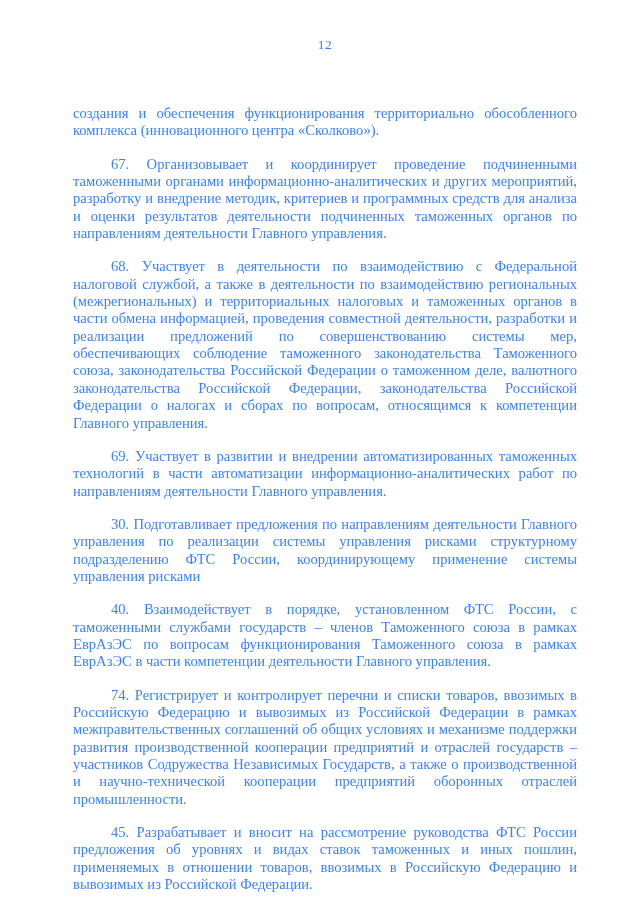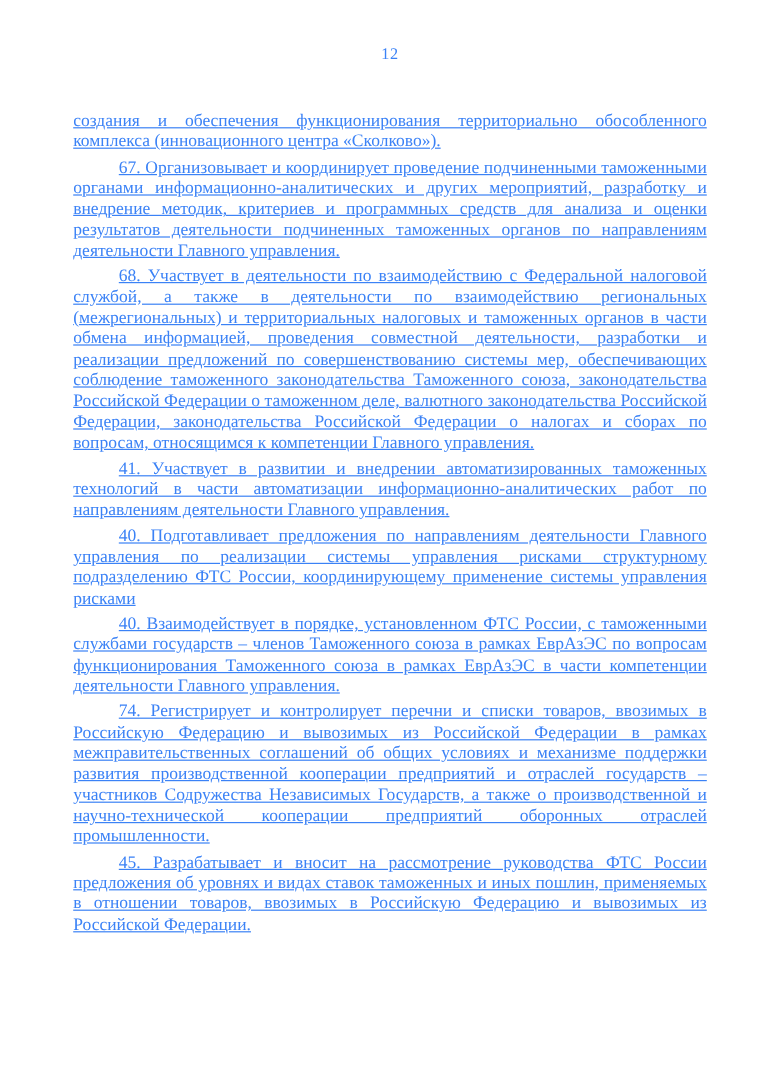--- a/index.html
+++ b/index.html
@@ -29,37 +29,36 @@
     position: absolute;
     top: 89px;
     left: 57px;
     width: 536px;
     font-size: 14.6px;
     line-height: 17.35px;
     text-align: justify;
     text-justify: inter-word;
   }
   .content p {
-    margin: 4px;
+    margin: 16px;
     padding: 0;
-    text-decoration: underline;
   }
   .content p.indent {
     text-indent: 38px;
   }
 </style>
 </head>
 <body>
 
 <div class="page">
   <div class="page-number">12</div>
 
   <div class="content">
     <p>создания и обеспечения функционирования территориально обособленного комплекса (инновационного центра «Сколково»).</p>
     <p class="indent">67. Организовывает и координирует проведение подчиненными таможенными органами информационно-аналитических и других мероприятий, разработку и внедрение методик, критериев и программных средств для анализа и оценки результатов деятельности подчиненных таможенных органов по направлениям деятельности Главного управления.</p>
     <p class="indent">68. Участвует в деятельности по взаимодействию с Федеральной налоговой службой, а также в деятельности по взаимодействию региональных (межрегиональных) и территориальных налоговых и таможенных органов в части обмена информацией, проведения совместной деятельности, разработки и реализации предложений по совершенствованию системы мер, обеспечивающих соблюдение таможенного законодательства Таможенного союза, законодательства Российской Федерации о таможенном деле, валютного законодательства Российской Федерации, законодательства Российской Федерации о налогах и сборах по вопросам, относящимся к компетенции Главного управления.</p>
-    <p class="indent">41. Участвует в развитии и внедрении автоматизированных таможенных технологий в части автоматизации информационно-аналитических работ по направлениям деятельности Главного управления.</p>
-    <p class="indent">40. Подготавливает предложения по направлениям деятельности Главного управления по реализации системы управления рисками структурному подразделению ФТС России, координирующему применение системы управления рисками</p>
+    <p class="indent">69. Участвует в развитии и внедрении автоматизированных таможенных технологий в части автоматизации информационно-аналитических работ по направлениям деятельности Главного управления.</p>
+    <p class="indent">30. Подготавливает предложения по направлениям деятельности Главного управления по реализации системы управления рисками структурному подразделению ФТС России, координирующему применение системы управления рисками</p>
     <p class="indent">40. Взаимодействует в порядке, установленном ФТС России, с таможенными службами государств – членов Таможенного союза в рамках ЕврАзЭС по вопросам функционирования Таможенного союза в рамках ЕврАзЭС в части компетенции деятельности Главного управления.</p>
     <p class="indent">74. Регистрирует и контролирует перечни и списки товаров, ввозимых в Российскую Федерацию и вывозимых из Российской Федерации в рамках межправительственных соглашений об общих условиях и механизме поддержки развития производственной кооперации предприятий и отраслей государств – участников Содружества Независимых Государств, а также о производственной и научно-технической кооперации предприятий оборонных отраслей промышленности.</p>
     <p class="indent">45. Разрабатывает и вносит на рассмотрение руководства ФТС России предложения об уровнях и видах ставок таможенных и иных пошлин, применяемых в отношении товаров, ввозимых в Российскую Федерацию и вывозимых из Российской Федерации.</p>
   </div>
 </div>
 
 </body></html>

